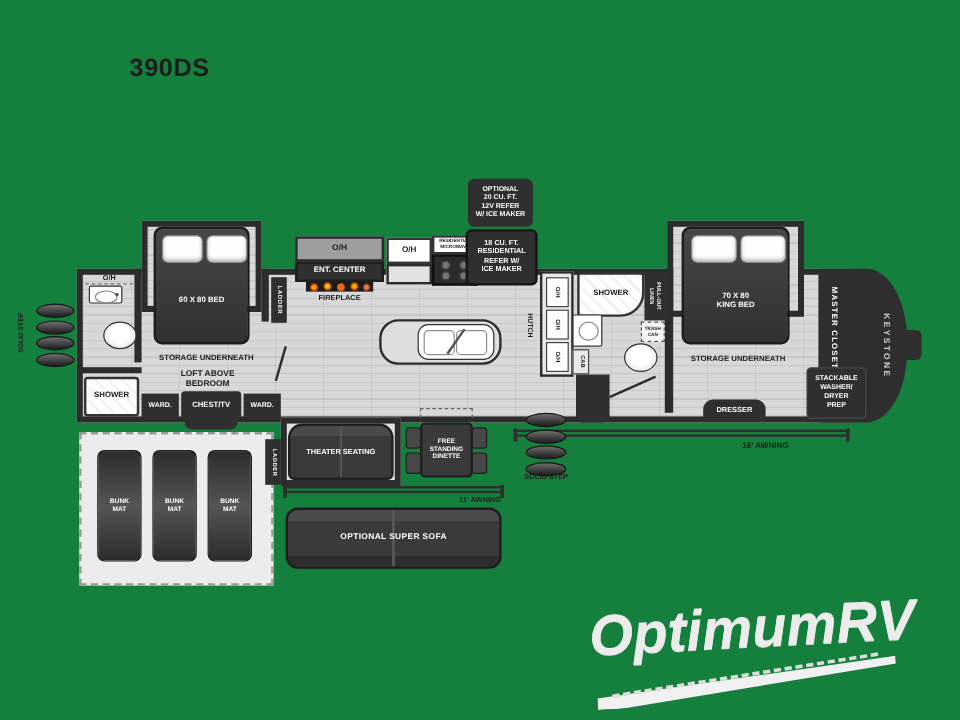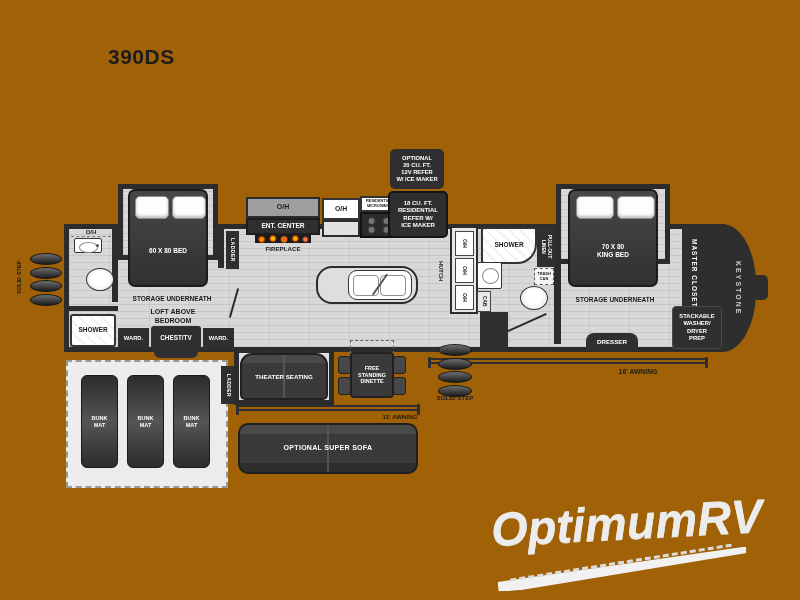--- a/index.html
+++ b/index.html
@@ -1,16 +1,16 @@
 <!DOCTYPE html>
 <html><head>
 <meta charset="utf-8">
 <style>
   html,body{margin:0;padding:0;background:#fff;}
-  #stage{position:relative;width:800px;height:600px;background:#a16207;overflow:hidden;
+  #stage{position:relative;width:800px;height:600px;background:#15803d;overflow:hidden;
     font-family:"Liberation Sans","DejaVu Sans",sans-serif;}
   .a{position:absolute;box-sizing:border-box;}
   .floor{background-color:#d8d8d8;background-image:
     repeating-linear-gradient(0deg,rgba(0,0,0,.08) 0 1px,transparent 1px 7px),
     repeating-linear-gradient(90deg,rgba(0,0,0,.05) 0 1px,transparent 1px 40px);}
   .wall{background:#2c2c2c;}
   .frame{border:5px solid #2c2c2c;}
   .dkbox{background:#2f2f2f;color:#fff;}
   .t{font-weight:bold;text-align:center;color:#1c1c1c;line-height:1.25;}
   .tw{font-weight:bold;text-align:center;color:#fff;line-height:1.25;}

